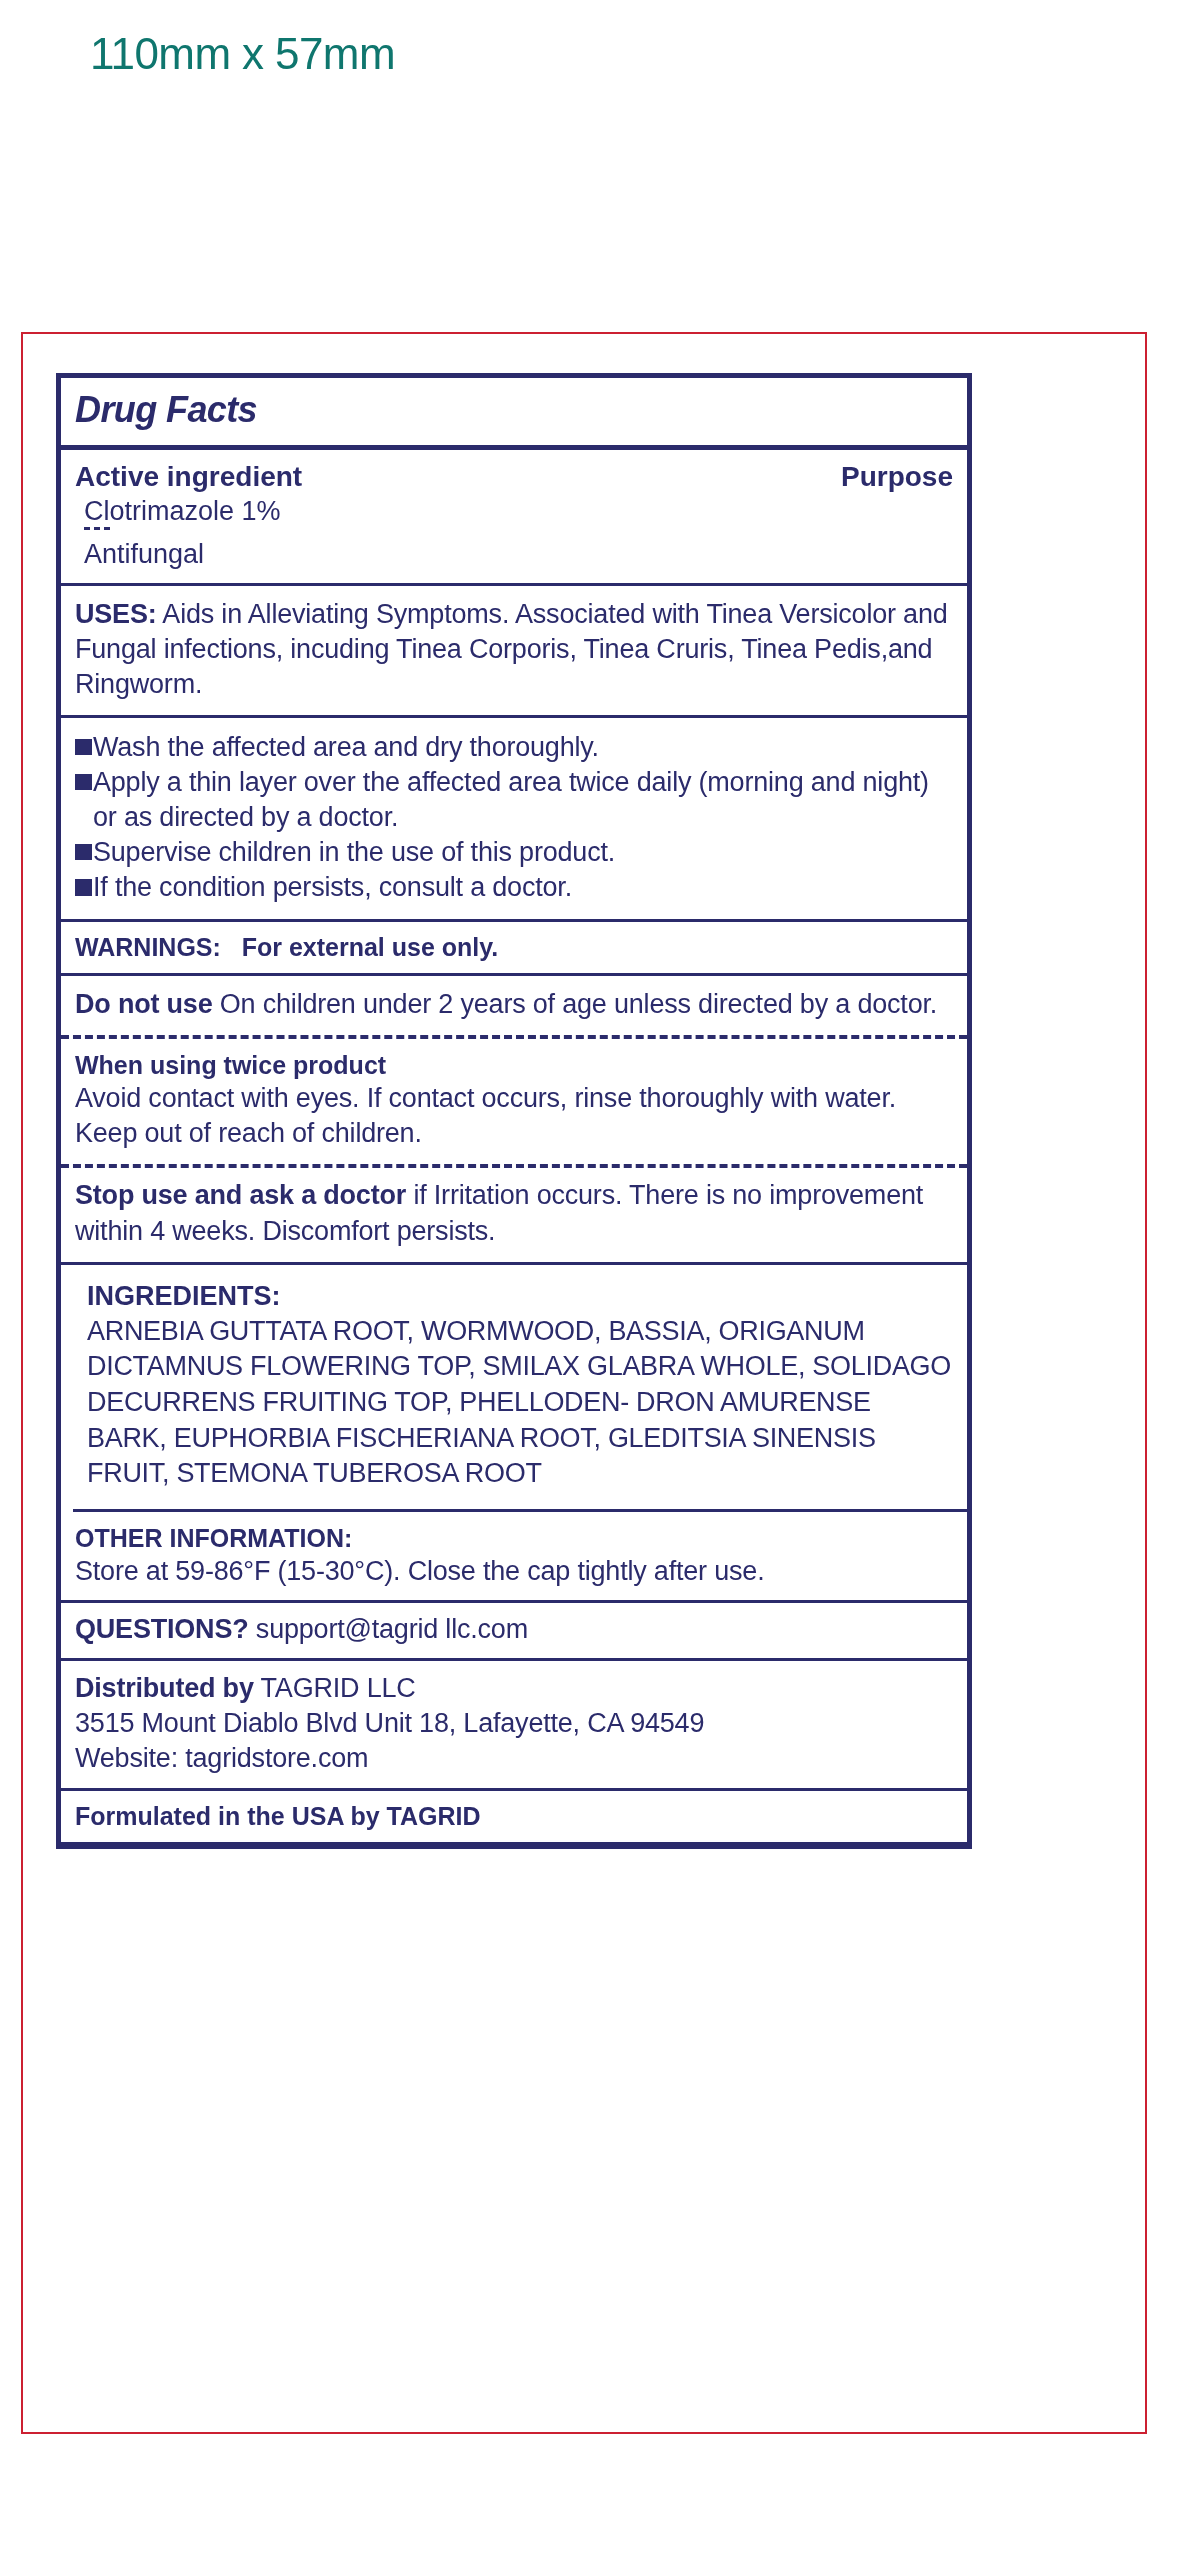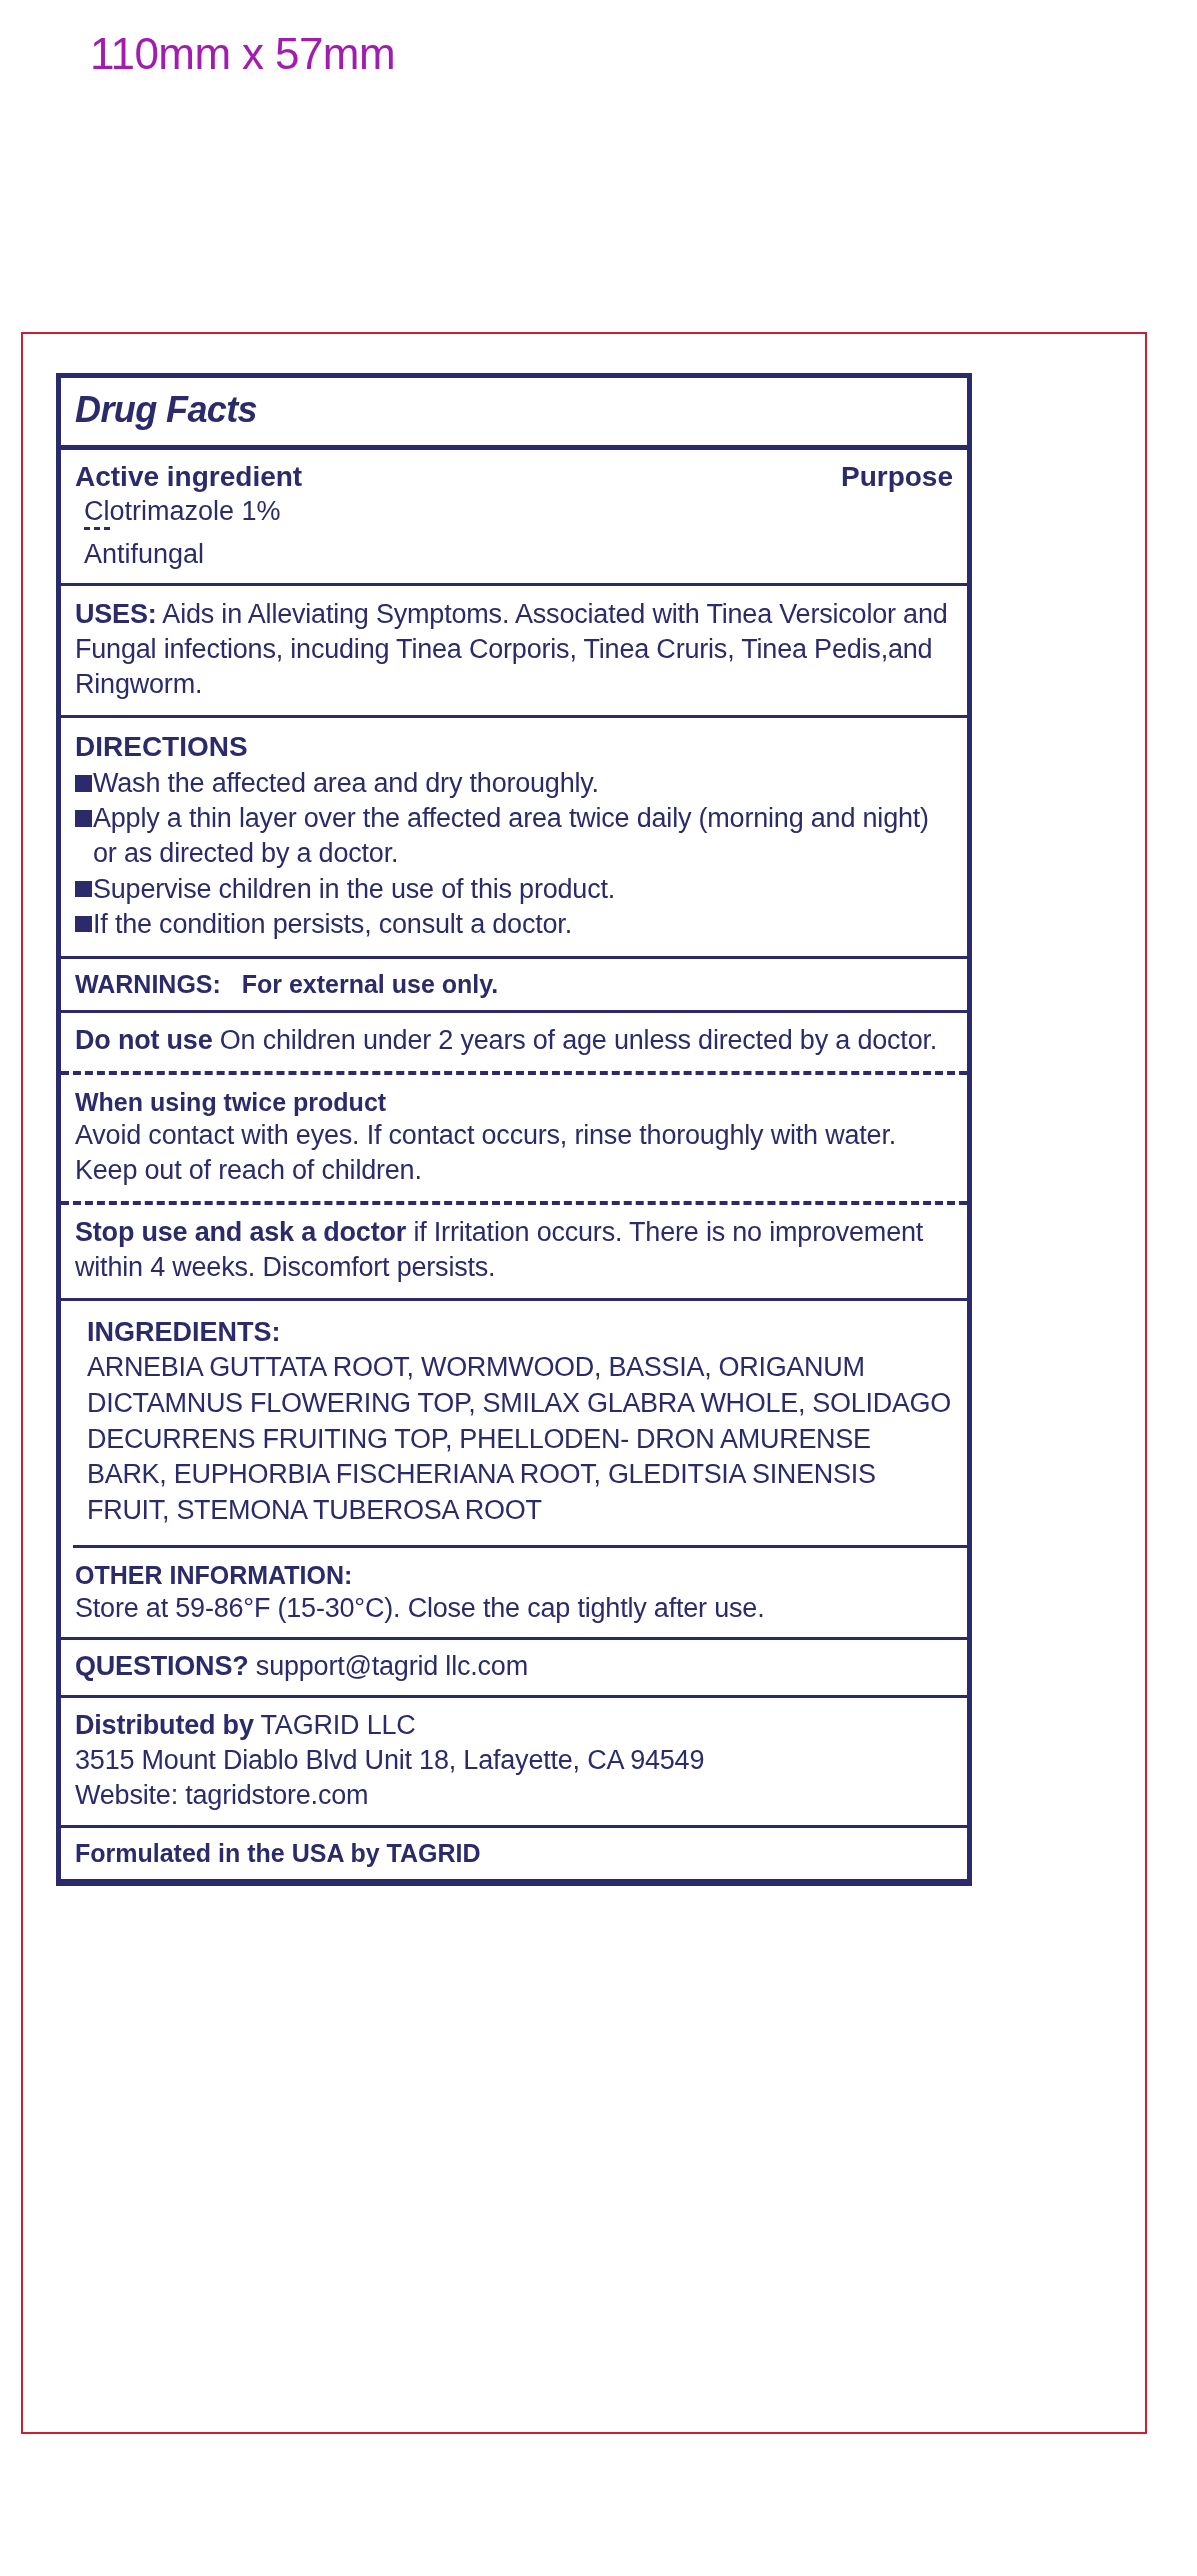--- a/index.html
+++ b/index.html
@@ -15,21 +15,21 @@
     overflow: hidden;
   }
 
   
   .size-caption {
     position: absolute;
     left: 90px;
     top: 29px;
     font-size: 44px;
     font-weight: 400;
-    color: #a21caf;
+    color: #0f766e;
     letter-spacing: -0.6px;
     white-space: nowrap;
   }
 
   
   .red-frame {
     position: absolute;
     left: 21px;
     top: 332px;
     width: 1126px;
@@ -184,21 +184,20 @@
   </div>
 
   <div class="band para-band rule-thin">
     <div class="para">
       <b>USES:</b>
       <span>Aids in Alleviating Symptoms. Associated with Tinea Versicolor and Fungal infections, incuding Tinea Corporis, Tinea Cruris, Tinea Pedis,and Ringworm.</span>
     </div>
   </div>
 
   <div class="band dir-band rule-thin">
-    <div class="dir-title">DIRECTIONS</div>
 
     <div class="dir-item">
       <span class="dir-sq"></span>
       <span class="dir-text">Wash the affected area and dry thoroughly.</span>
     </div>
     <div class="dir-item">
       <span class="dir-sq"></span>
       <span class="dir-text">Apply a thin layer over the affected area twice daily (morning and night) or as directed by a doctor.</span>
     </div>
     <div class="dir-item">

